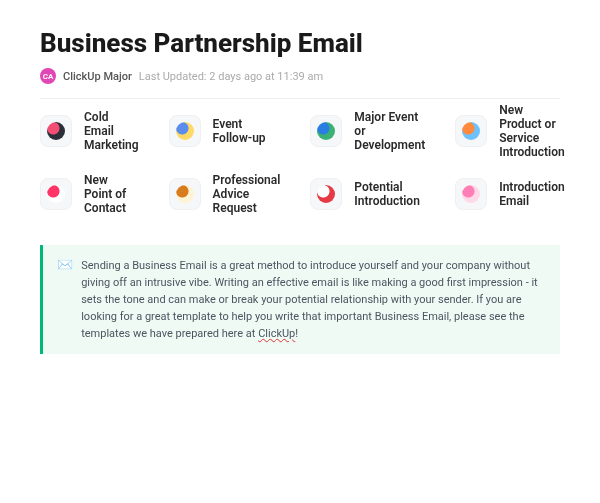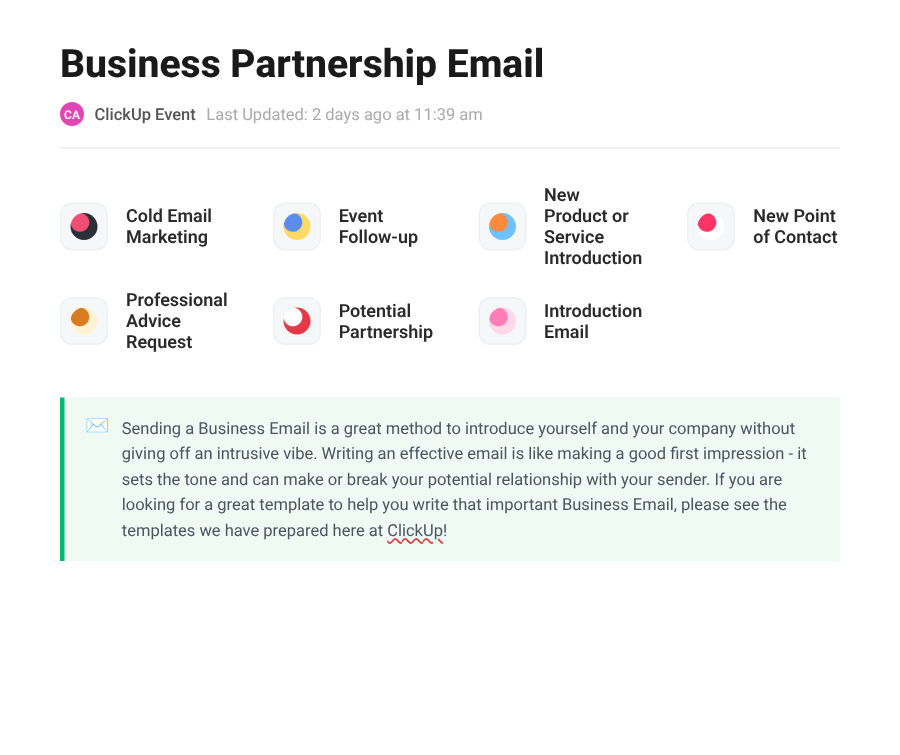--- a/index.html
+++ b/index.html
@@ -19,21 +19,21 @@
     margin-bottom: 10px;
   }
   .meta {
     display: flex;
     align-items: center;
     gap: 7px;
     font-size: 11px;
     color: #888;
     padding-bottom: 14px;
     border-bottom: 1px solid #eee;
-    margin-bottom: 24px;
+    margin-bottom: 4px;
   }
   .avatar {
     width: 16px;
     height: 16px;
     border-radius: 50%;
     background: #e146b5;
     color: #fff;
     font-size: 8px;
     font-weight: 600;
     display: flex;
@@ -95,36 +95,42 @@
     text-decoration-thickness: 1px;
   }
 </style>
 </head>
 <body>
 
 <h1 class="title">Business Partnership Email</h1>
 
 <div class="meta">
   <div class="avatar">CA</div>
-  <span class="author">ClickUp Event</span>
+  <span class="author">ClickUp Major</span>
   <span class="updated">Last Updated: 2 days ago at 11:39 am</span>
 </div>
 
 <div class="grid" id="grid">
     <div class="item">
       <div class="icon-box">
         <div class="icon" style="background: radial-gradient(circle at 35% 35%, rgb(242, 78, 115) 0px, rgb(242, 78, 115) 35%, rgb(42, 47, 58) 40%, rgb(42, 47, 58) 100%);"></div>
       </div>
       <span>Cold Email Marketing</span>
     </div>
     <div class="item">
       <div class="icon-box">
         <div class="icon" style="background: radial-gradient(circle at 35% 35%, rgb(91, 141, 239) 0px, rgb(91, 141, 239) 35%, rgb(255, 217, 102) 40%, rgb(255, 217, 102) 100%);"></div>
       </div>
       <span>Event Follow-up</span>
+    </div>
+    <div class="item">
+      <div class="icon-box">
+        <div class="icon" style="background: radial-gradient(circle at 35% 35%, rgb(42, 125, 225) 0px, rgb(42, 125, 225) 35%, rgb(59, 178, 115) 40%, rgb(59, 178, 115) 100%);"></div>
+      </div>
+      <span>Major Event or Development</span>
     </div>
     <div class="item">
       <div class="icon-box">
         <div class="icon" style="background: radial-gradient(circle at 35% 35%, rgb(255, 138, 61) 0px, rgb(255, 138, 61) 35%, rgb(110, 193, 255) 40%, rgb(110, 193, 255) 100%);"></div>
       </div>
       <span>New Product or Service Introduction</span>
     </div>
     <div class="item">
       <div class="icon-box">
         <div class="icon" style="background: radial-gradient(circle at 35% 35%, rgb(255, 51, 102) 0px, rgb(255, 51, 102) 35%, rgb(255, 255, 255) 40%, rgb(255, 255, 255) 100%);"></div>
@@ -134,21 +140,21 @@
     <div class="item">
       <div class="icon-box">
         <div class="icon" style="background: radial-gradient(circle at 35% 35%, rgb(217, 123, 31) 0px, rgb(217, 123, 31) 35%, rgb(255, 243, 214) 40%, rgb(255, 243, 214) 100%);"></div>
       </div>
       <span>Professional Advice Request</span>
     </div>
     <div class="item">
       <div class="icon-box">
         <div class="icon" style="background: radial-gradient(circle at 35% 35%, rgb(255, 255, 255) 0px, rgb(255, 255, 255) 35%, rgb(230, 57, 70) 40%, rgb(230, 57, 70) 100%);"></div>
       </div>
-      <span>Potential Partnership</span>
+      <span>Potential Introduction</span>
     </div>
     <div class="item">
       <div class="icon-box">
         <div class="icon" style="background: radial-gradient(circle at 35% 35%, rgb(255, 126, 182) 0px, rgb(255, 126, 182) 35%, rgb(255, 217, 232) 40%, rgb(255, 217, 232) 100%);"></div>
       </div>
       <span>Introduction Email</span>
     </div>
   </div>
 
 <div class="callout">

